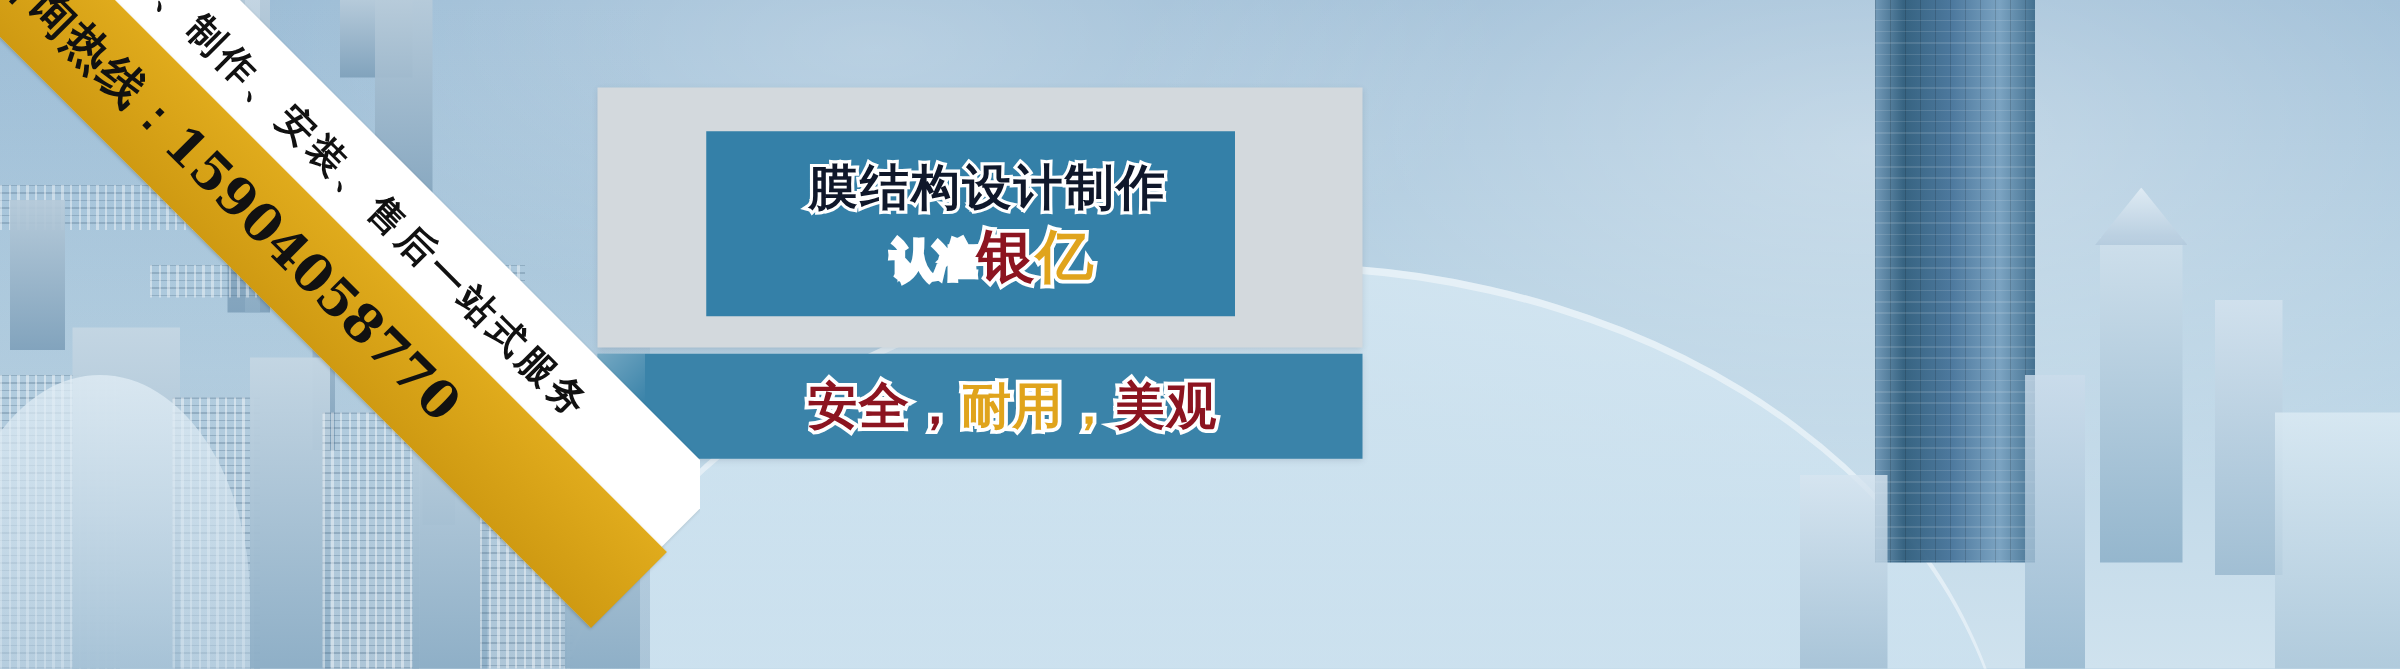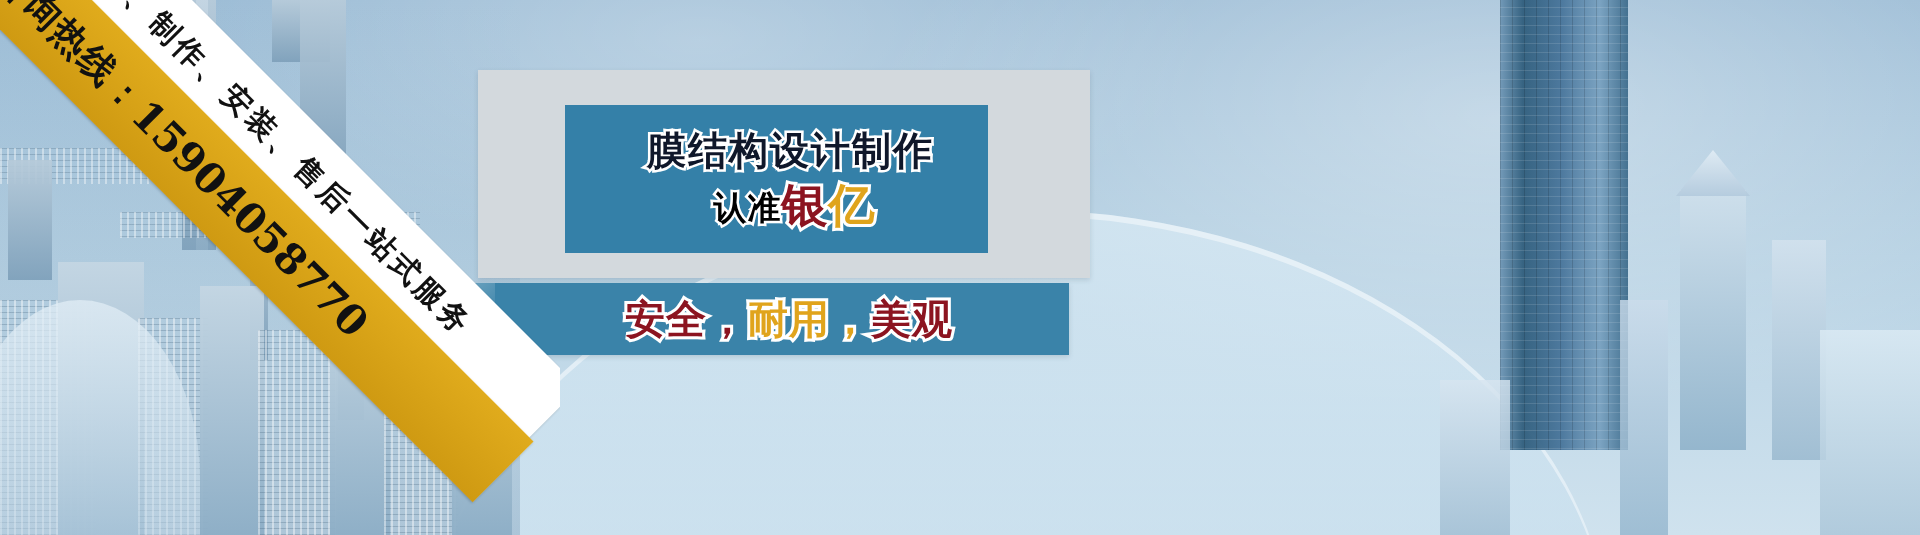--- a/index.html
+++ b/index.html
@@ -70,26 +70,26 @@
     margin-bottom:12px;
     transform:translateX(14px);
   }
   .line2{
     font-size:46px;line-height:1;font-weight:bold;letter-spacing:1px;
     -webkit-text-stroke:6px #ffffff;
     paint-order:stroke fill;
     transform:translateX(18px);
     white-space:nowrap;
   }
-  .line2 .w{color:#000000;font-size:33px;vertical-align:2px;-webkit-text-stroke:5px #fff;}
+  .line2 .w{color:#ffffff;font-size:33px;vertical-align:2px;-webkit-text-stroke:5px #fff;}
   .line2 .r{color:#8c1420;}
   .line2 .y{color:#e0a41c;}
 
   .strip{
-    position:absolute;left:457px;top:283px;width:612px;height:72px;
+    position:absolute;left:478px;top:283px;width:612px;height:84px;
     background:#3a83a9;
     display:flex;align-items:center;justify-content:center;
     box-shadow:0 2px 5px rgba(60,80,95,.18);
   }
   .strip::before{
     content:"";position:absolute;left:0;top:0;width:38px;height:72px;
     background:linear-gradient(135deg,rgba(255,255,255,.30),rgba(255,255,255,0) 70%);
   }
   .strip-text{
     font-size:40px;font-weight:bold;line-height:1;letter-spacing:1px;white-space:nowrap;

